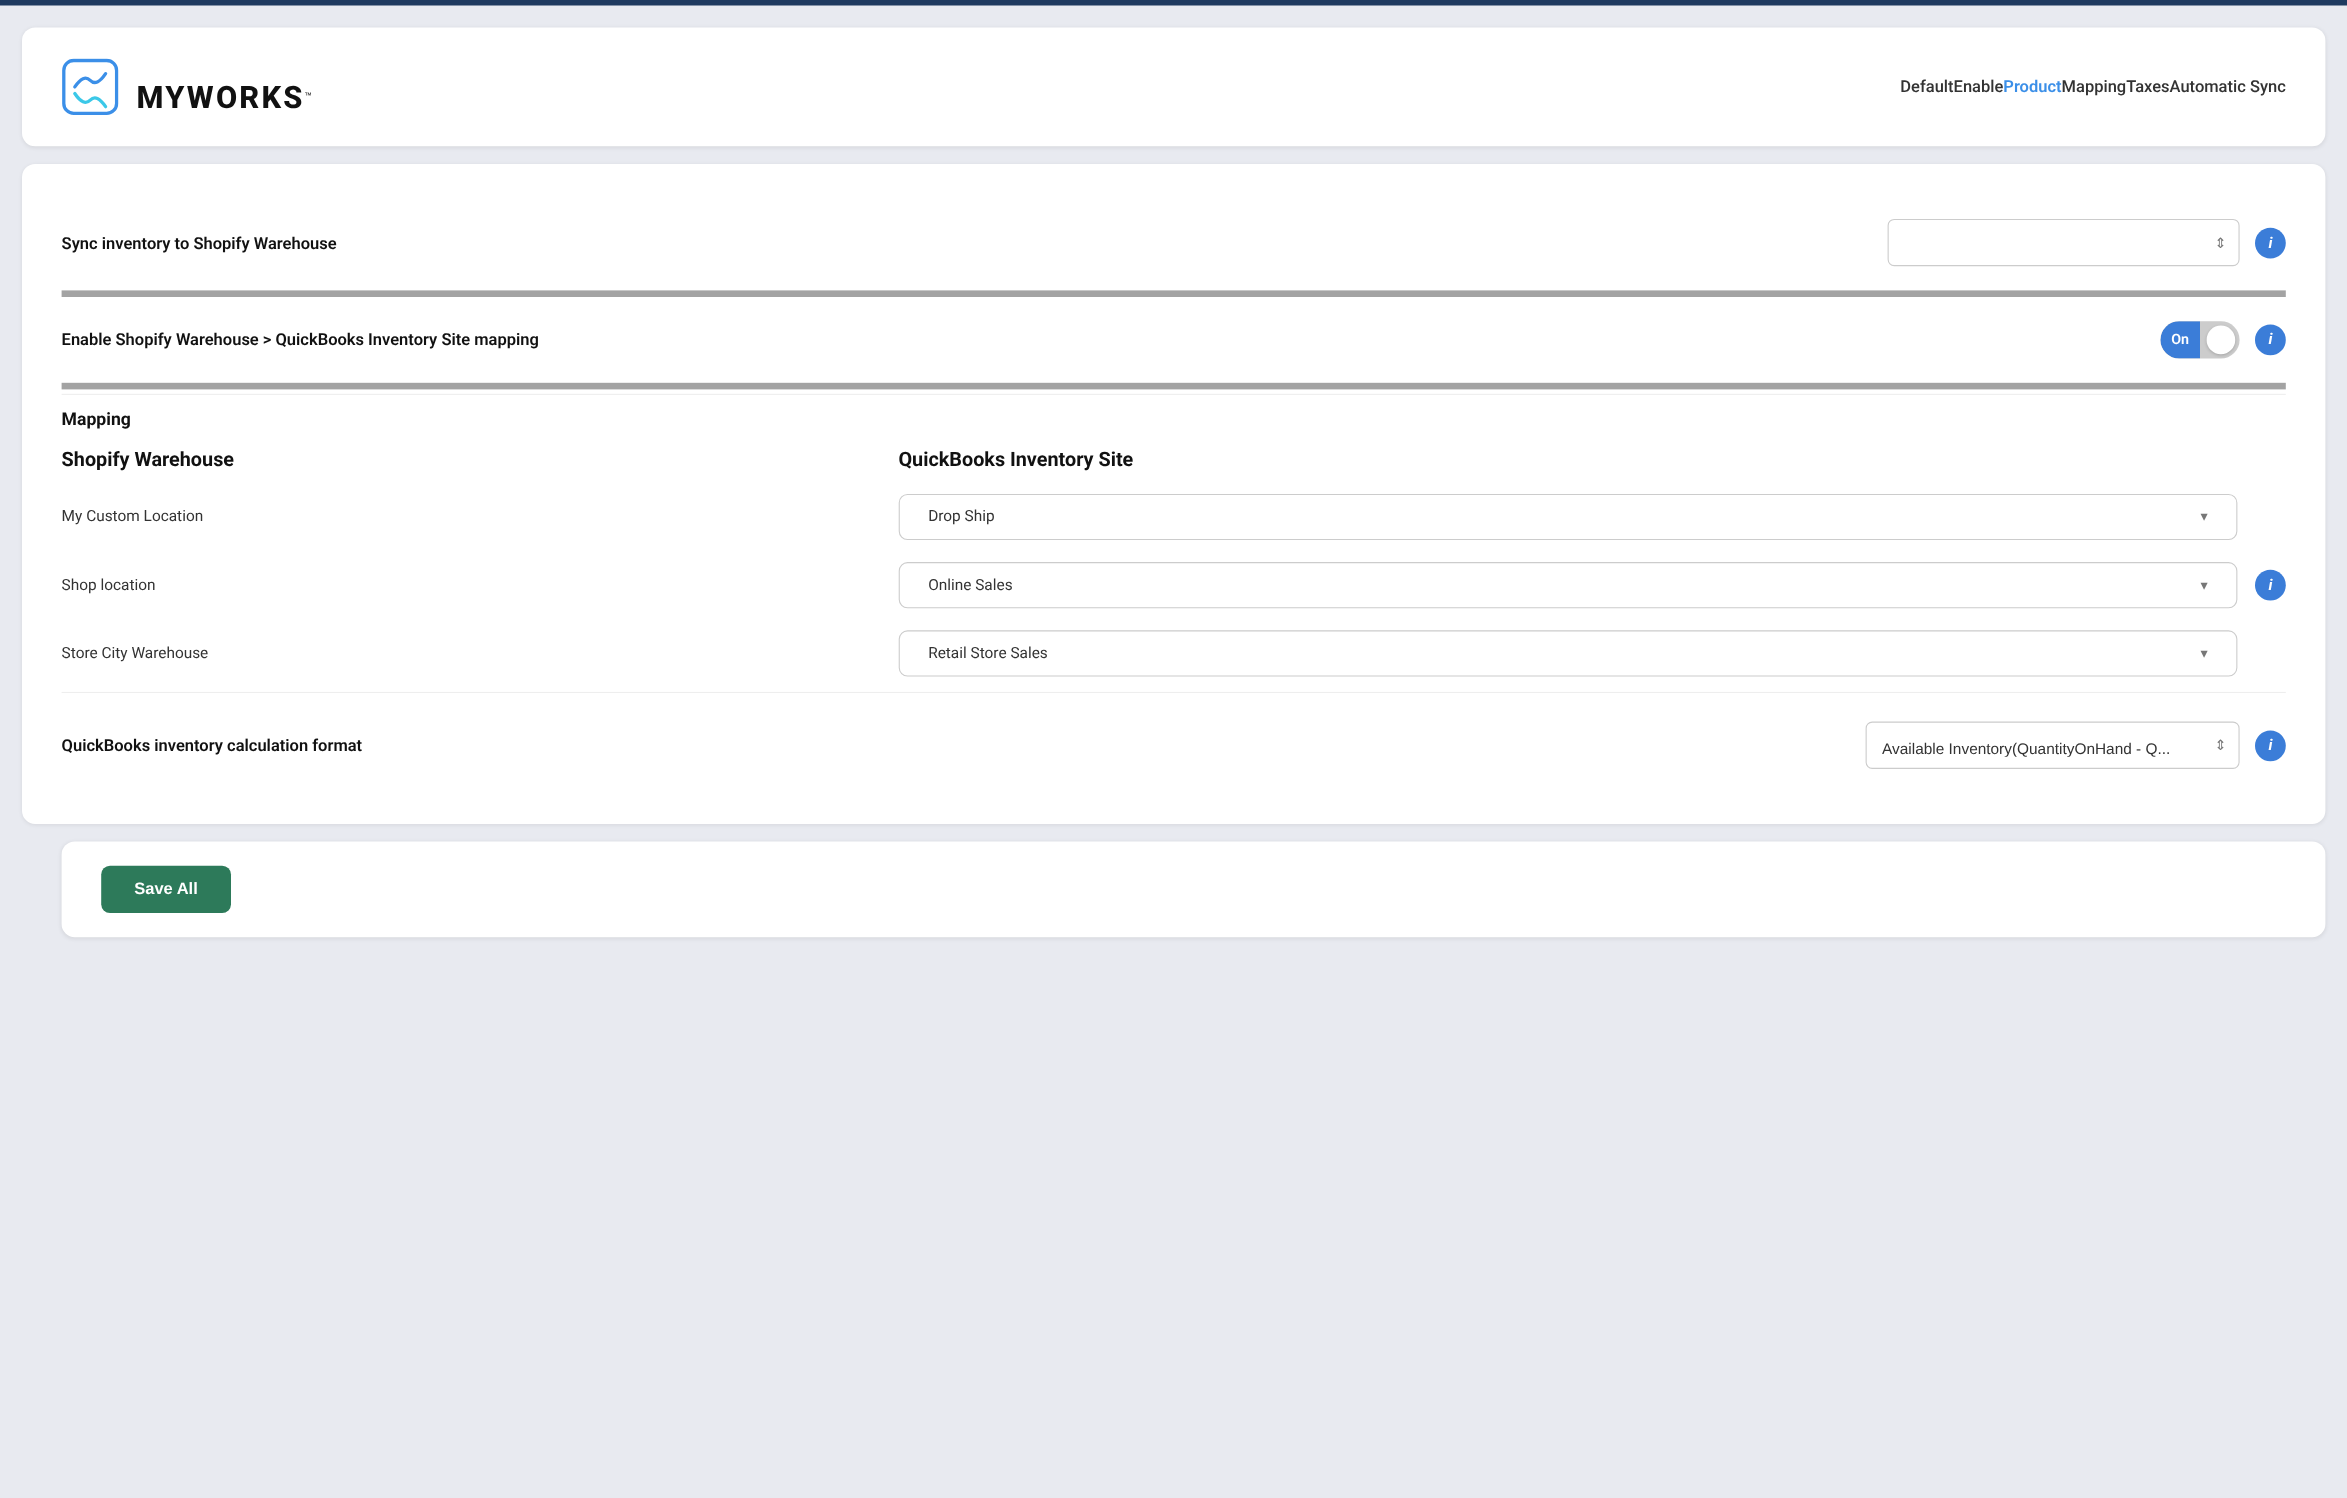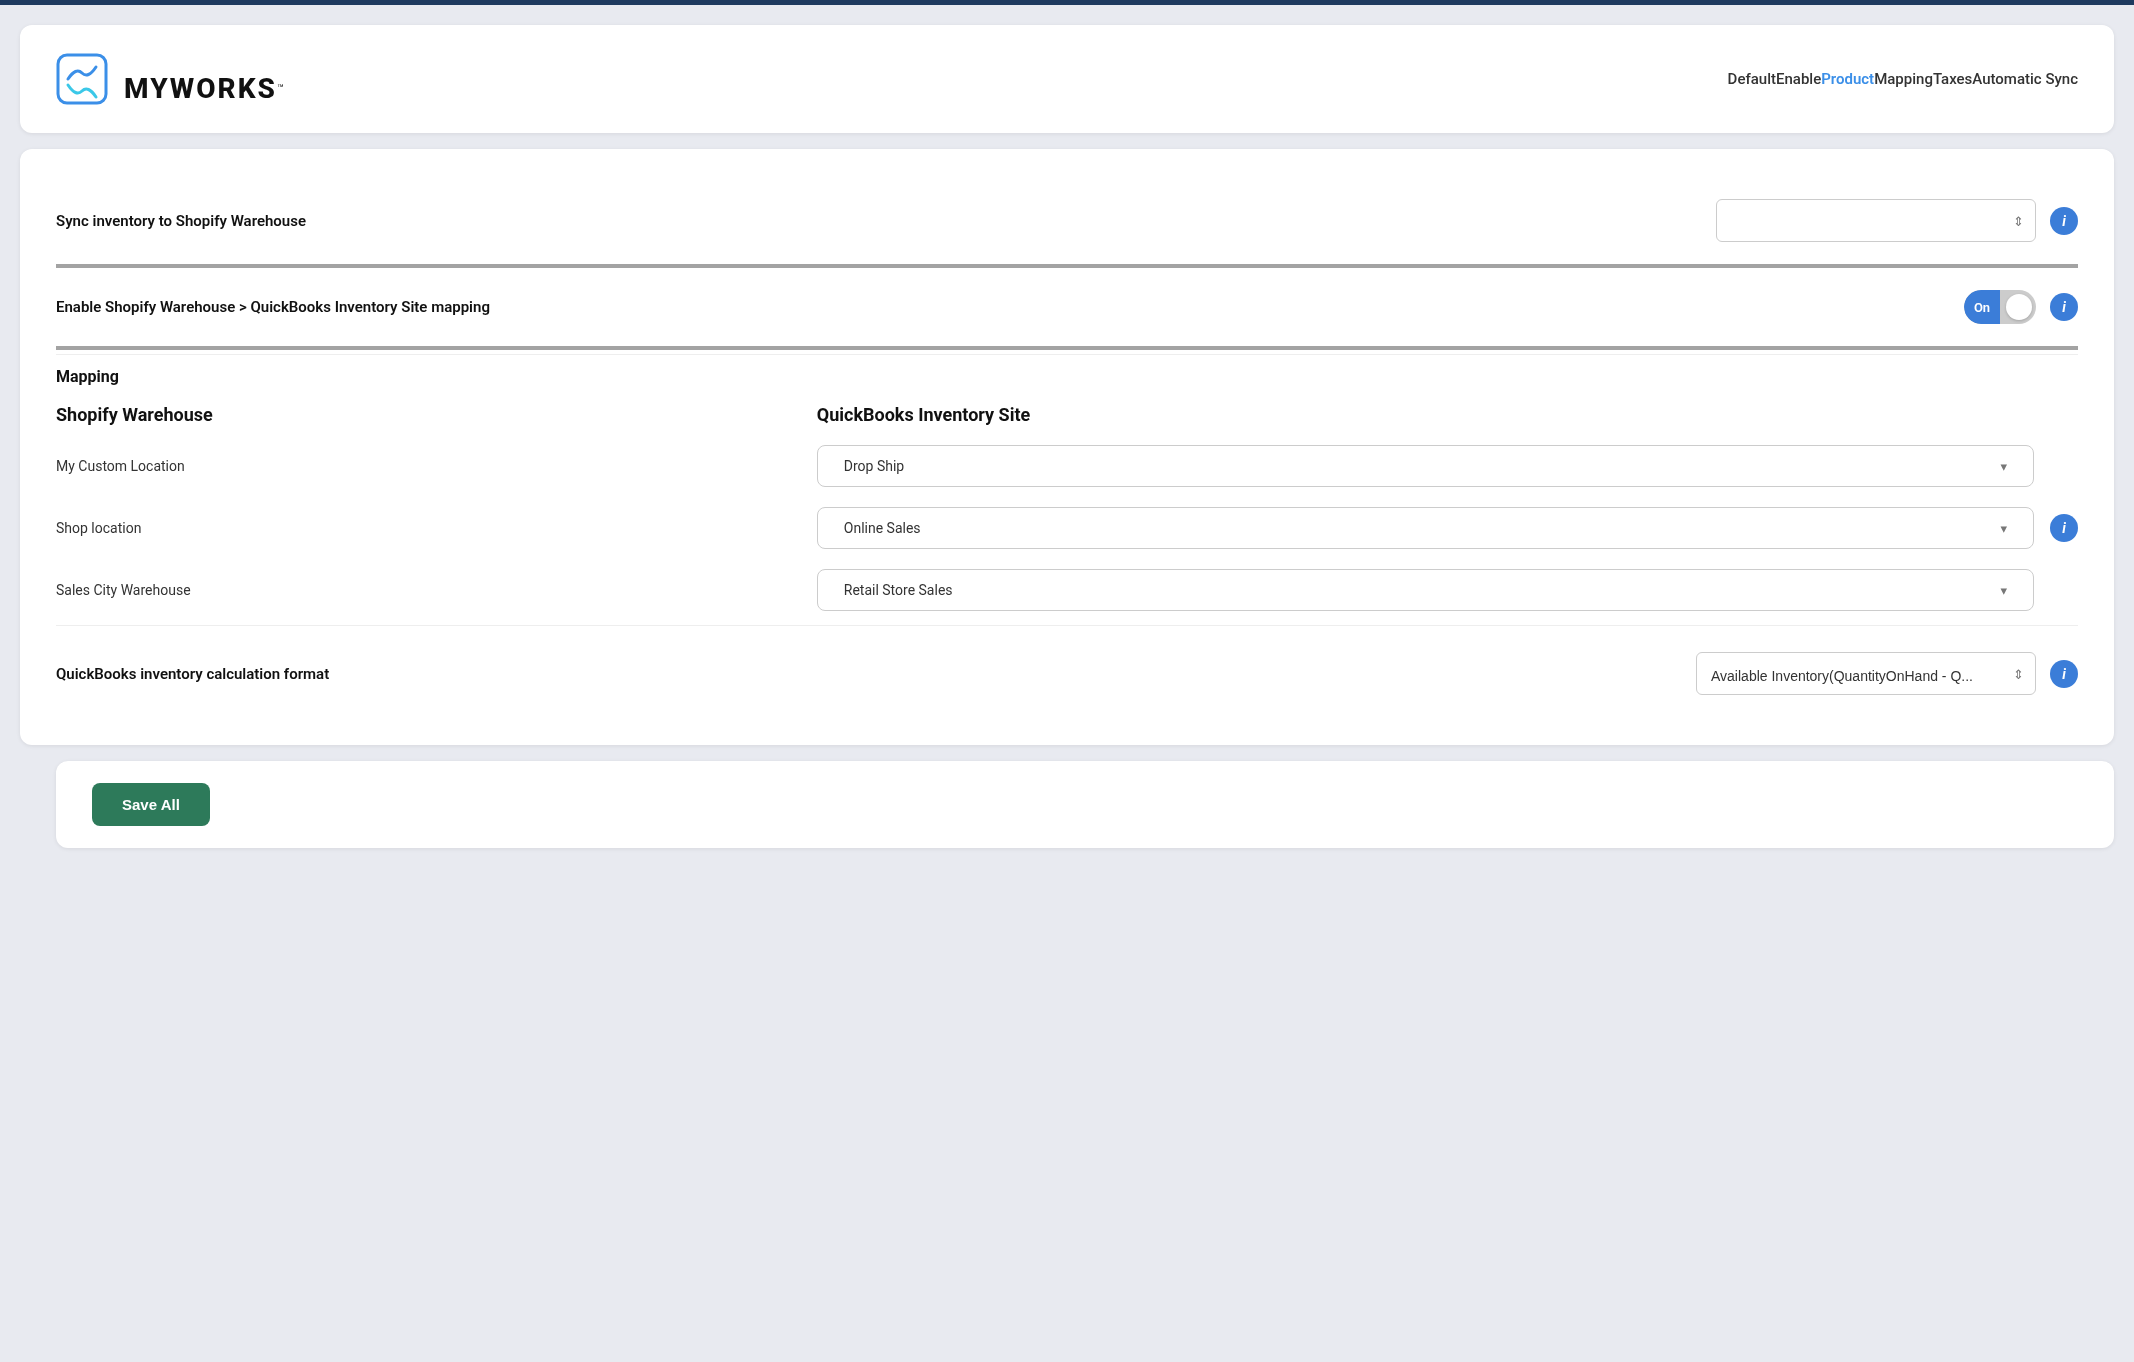--- a/index.html
+++ b/index.html
@@ -46,21 +46,21 @@
     .nav-item.active {
       color: #3b8fe8;
       font-weight: 600;
     }
     
     .section-row {
       display: flex;
       align-items: center;
       justify-content: space-between;
       padding: 22px 0;
-      border-bottom: 4px solid #a3a3a3;
+      border-bottom: 6px solid #a3a3a3;
     }
     .section-row:last-child {
       border-bottom: none;
     }
     .section-label {
       font-size: 15px;
       font-weight: 600;
       color: #111;
       flex: 1;
     }
@@ -332,21 +332,21 @@
           <span>Online Sales</span>
           <span class="dropdown-chevron">▾</span>
         </div>
       </div>
       <div class="mapping-info-col">
         <div class="info-icon">i</div>
       </div>
     </div>
 
     <div class="mapping-row">
-      <div class="mapping-location mapping-col-left">Sales City Warehouse</div>
+      <div class="mapping-location mapping-col-left">Store City Warehouse</div>
       <div class="mapping-dropdown mapping-col-right">
         <div class="dropdown-box">
           <span>Retail Store Sales</span>
           <span class="dropdown-chevron">▾</span>
         </div>
       </div>
       <div class="mapping-info-col"></div>
     </div>
 
   </div>

